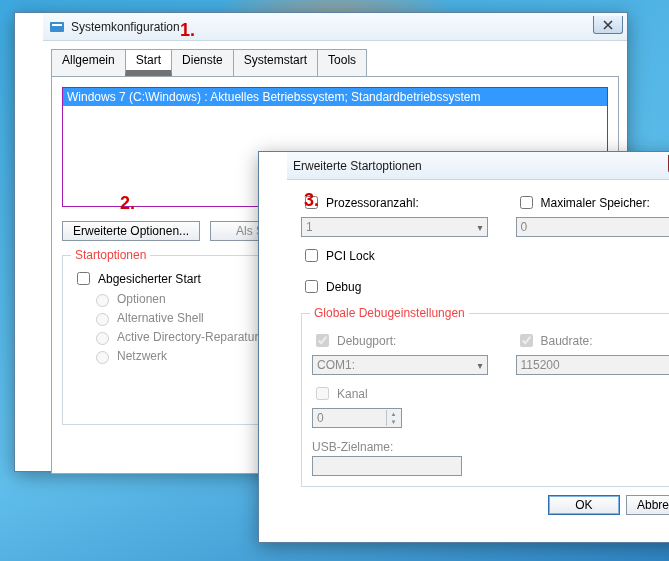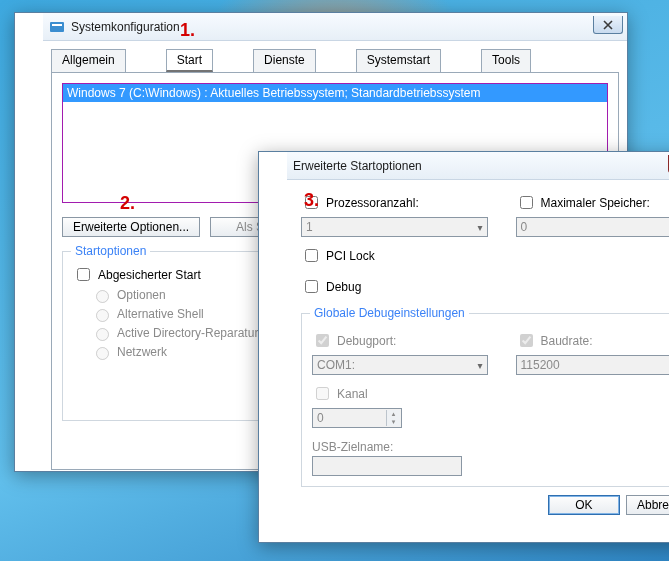--- a/index.html
+++ b/index.html
@@ -14,35 +14,35 @@
               display:flex; align-items:center; padding:0 6px; position:relative; }
   .titlebar .icon { width:16px; height:16px; margin-right:6px; }
   .titlebar .title { color:#1a1a1a; }
   .winbtns { position:absolute; right:4px; top:3px; display:flex; gap:2px; }
   .winbtn { width:30px; height:18px; border:1px solid #5a7fa0; border-top:none;
             background:linear-gradient(#eaf2fb,#c9dbef); display:flex; align-items:center; justify-content:center; cursor:default; }
   .winbtn.close { width:44px; background:linear-gradient(#e06464,#c23b3b); border-color:#8a2a2a; color:#fff; border-radius:0 0 3px 3px; }
   .winbtn.close svg { fill:#fff; }
   .winbtn.x { border-radius:0 0 3px 3px; }
 
-  .tabs { display:flex; margin:8px 8px 0 8px;gap:41px; }
+  .tabs { display:flex; margin:8px 8px 0 8px; }
   .tab { padding:3px 10px; border:1px solid #9aa9b8; border-bottom:none; background:#f2f4f6; margin-right:-1px; cursor:default; }
-  .tab.active { background:#fff; position:relative; z-index:2; border-bottom:2px solid #737373; }
+  .tab.active { background:#fff; position:relative; z-index:2; border-bottom:6px solid #737373; }
   .tabpanel { margin:0 8px 8px 8px; border:1px solid #9aa9b8; background:#fff; padding:10px; position:relative; }
 
   .listbox { border:1px solid #a21caf; height:120px; overflow:auto; background:#fff; }
   .listrow { padding:2px 4px; }
   .listrow.selected { background:#3399ff; color:#fff; }
 
   .btn { border:1px solid #8a97a4; background:linear-gradient(#fdfdfd,#e9edf1); padding:2px 10px; min-width:110px; cursor:default; }
   .btn.disabled { color:#8a8a8a; }
   .row { display:flex; gap:10px; align-items:center; }
 
   .groupbox { border:1px solid #cfd7df; padding:10px 10px 10px 10px; position:relative; }
-  .groupbox > .legend { position:absolute; top:-8px; left:8px; background:#fff; padding:0 4px; color:#3b82f6; }
+  .groupbox > .legend { position:absolute; top:-8px; left:8px; background:#fff; padding:0 4px; color:#ef4444; }
 
   .chk, .rdo { display:flex; align-items:center; gap:5px; margin:3px 0; }
   .chk input, .rdo input { width:13px; height:13px; }
   .disabled-text { color:#8a8a8a; }
 
   .field { display:flex; flex-direction:column; gap:2px; }
   .combo { border:1px solid #8a97a4; height:20px; display:flex; align-items:center; justify-content:space-between;
            padding:0 4px; background:#fafafa; }
   .combo.disabled { background:#f1f1f1; color:#8a8a8a; }
   .combo .arrow { font-size:10px; color:#6a6a6a; }

